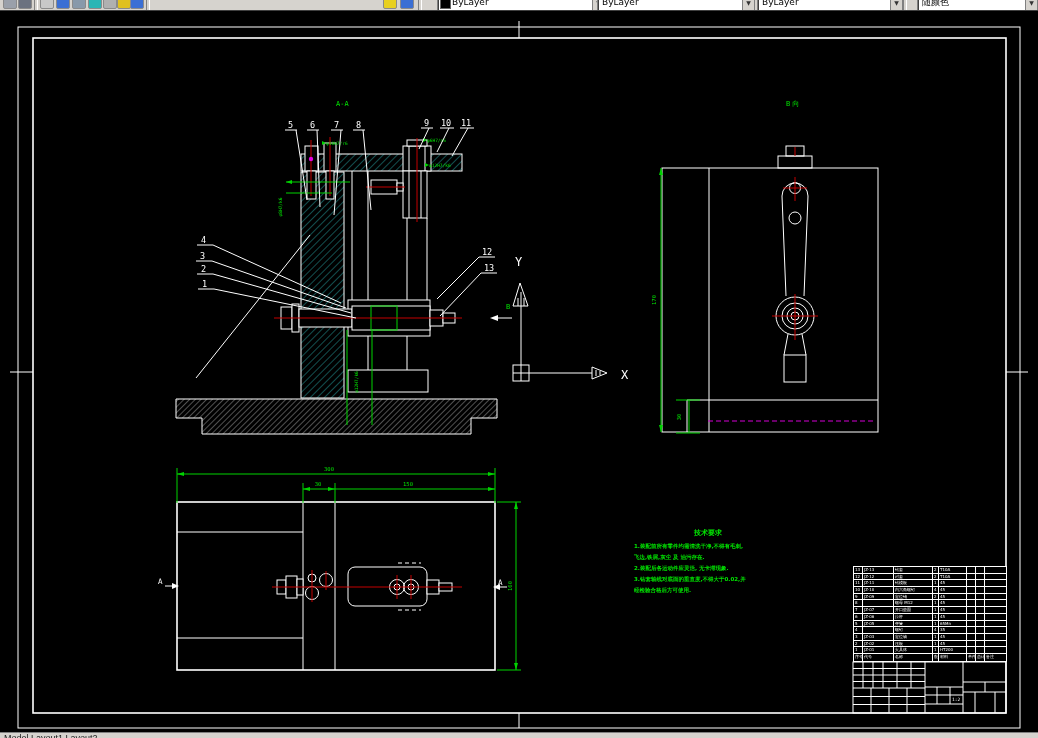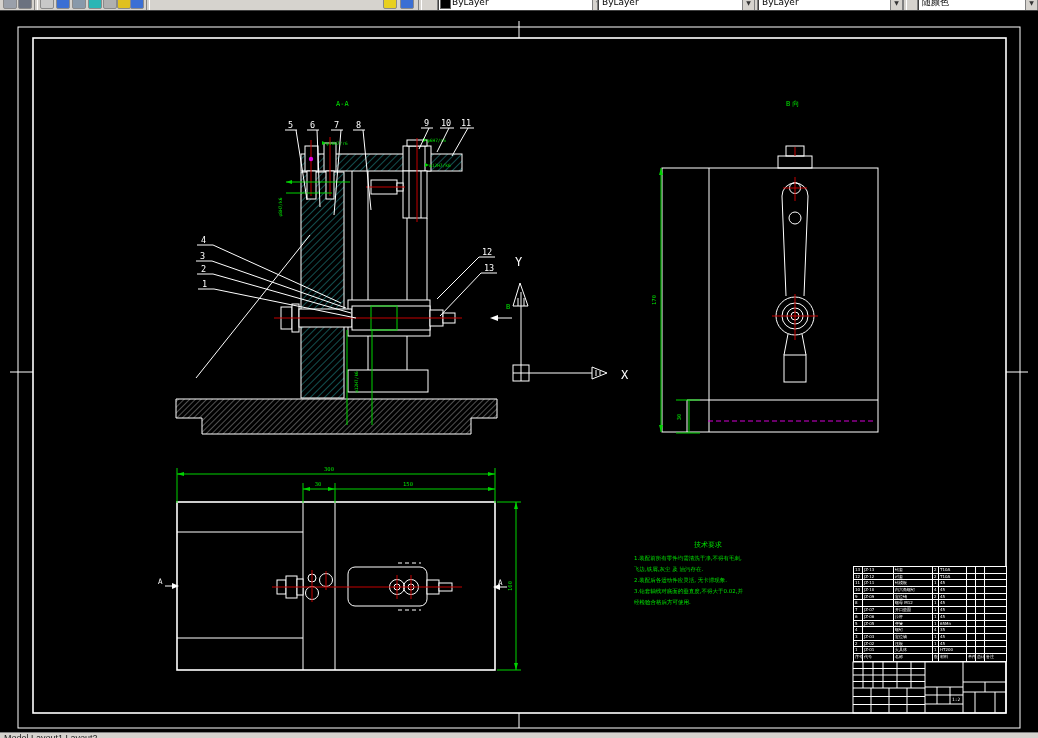--- a/index.html
+++ b/index.html
@@ -29,22 +29,22 @@
   .w{stroke:#fff;fill:none;stroke-width:1;}
   .wf{stroke:#fff;fill:#000;stroke-width:1;}
   .w2{stroke:#fff;fill:none;stroke-width:1.6;}
   .g{stroke:#00d400;fill:none;stroke-width:1;}
   .gf{fill:#00d400;stroke:none;}
   .r{stroke:#c40000;fill:none;stroke-width:1;}
   .m{stroke:#d400d4;fill:none;stroke-width:1;}
   .tg{fill:#00e600;font-family:"DejaVu Sans Mono",monospace;}
   .tw{fill:#fff;font-family:"DejaVu Sans Mono",monospace;}
   
-  #notes{position:absolute;left:634px;top:540px;width:170px;z-index:2;color:#00e600;
-         font-size:5.5px;line-height:11px;font-family:"DejaVu Sans",sans-serif;}
+  #notes{position:absolute;left:634px;top:528px;width:170px;z-index:2;color:#00e600;
+         font-size:5.5px;line-height:11px;font-family:"DejaVu Sans",sans-serif;font-weight:bold;}
   #notes .ntitle{font-size:7px;margin-left:60px;margin-bottom:2px;}
   
   #bom{position:absolute;left:853px;top:566px;width:154px;height:96px;z-index:2;
        border:1px solid #fff;box-sizing:border-box;display:flex;flex-direction:column;
        color:#fff;font-size:4px;line-height:1;background:#000;}
   #bomrows{flex:1;display:flex;flex-direction:column;}
   .bomrow{flex:1;display:flex;border-bottom:1px solid #fff;}
   .bomrow:last-child{border-bottom:1px solid #fff;}
   .bomhead{height:7px;display:flex;font-size:4px;}
   .bc{border-right:1px solid #fff;overflow:hidden;white-space:nowrap;padding:1px 0 0 1px;

